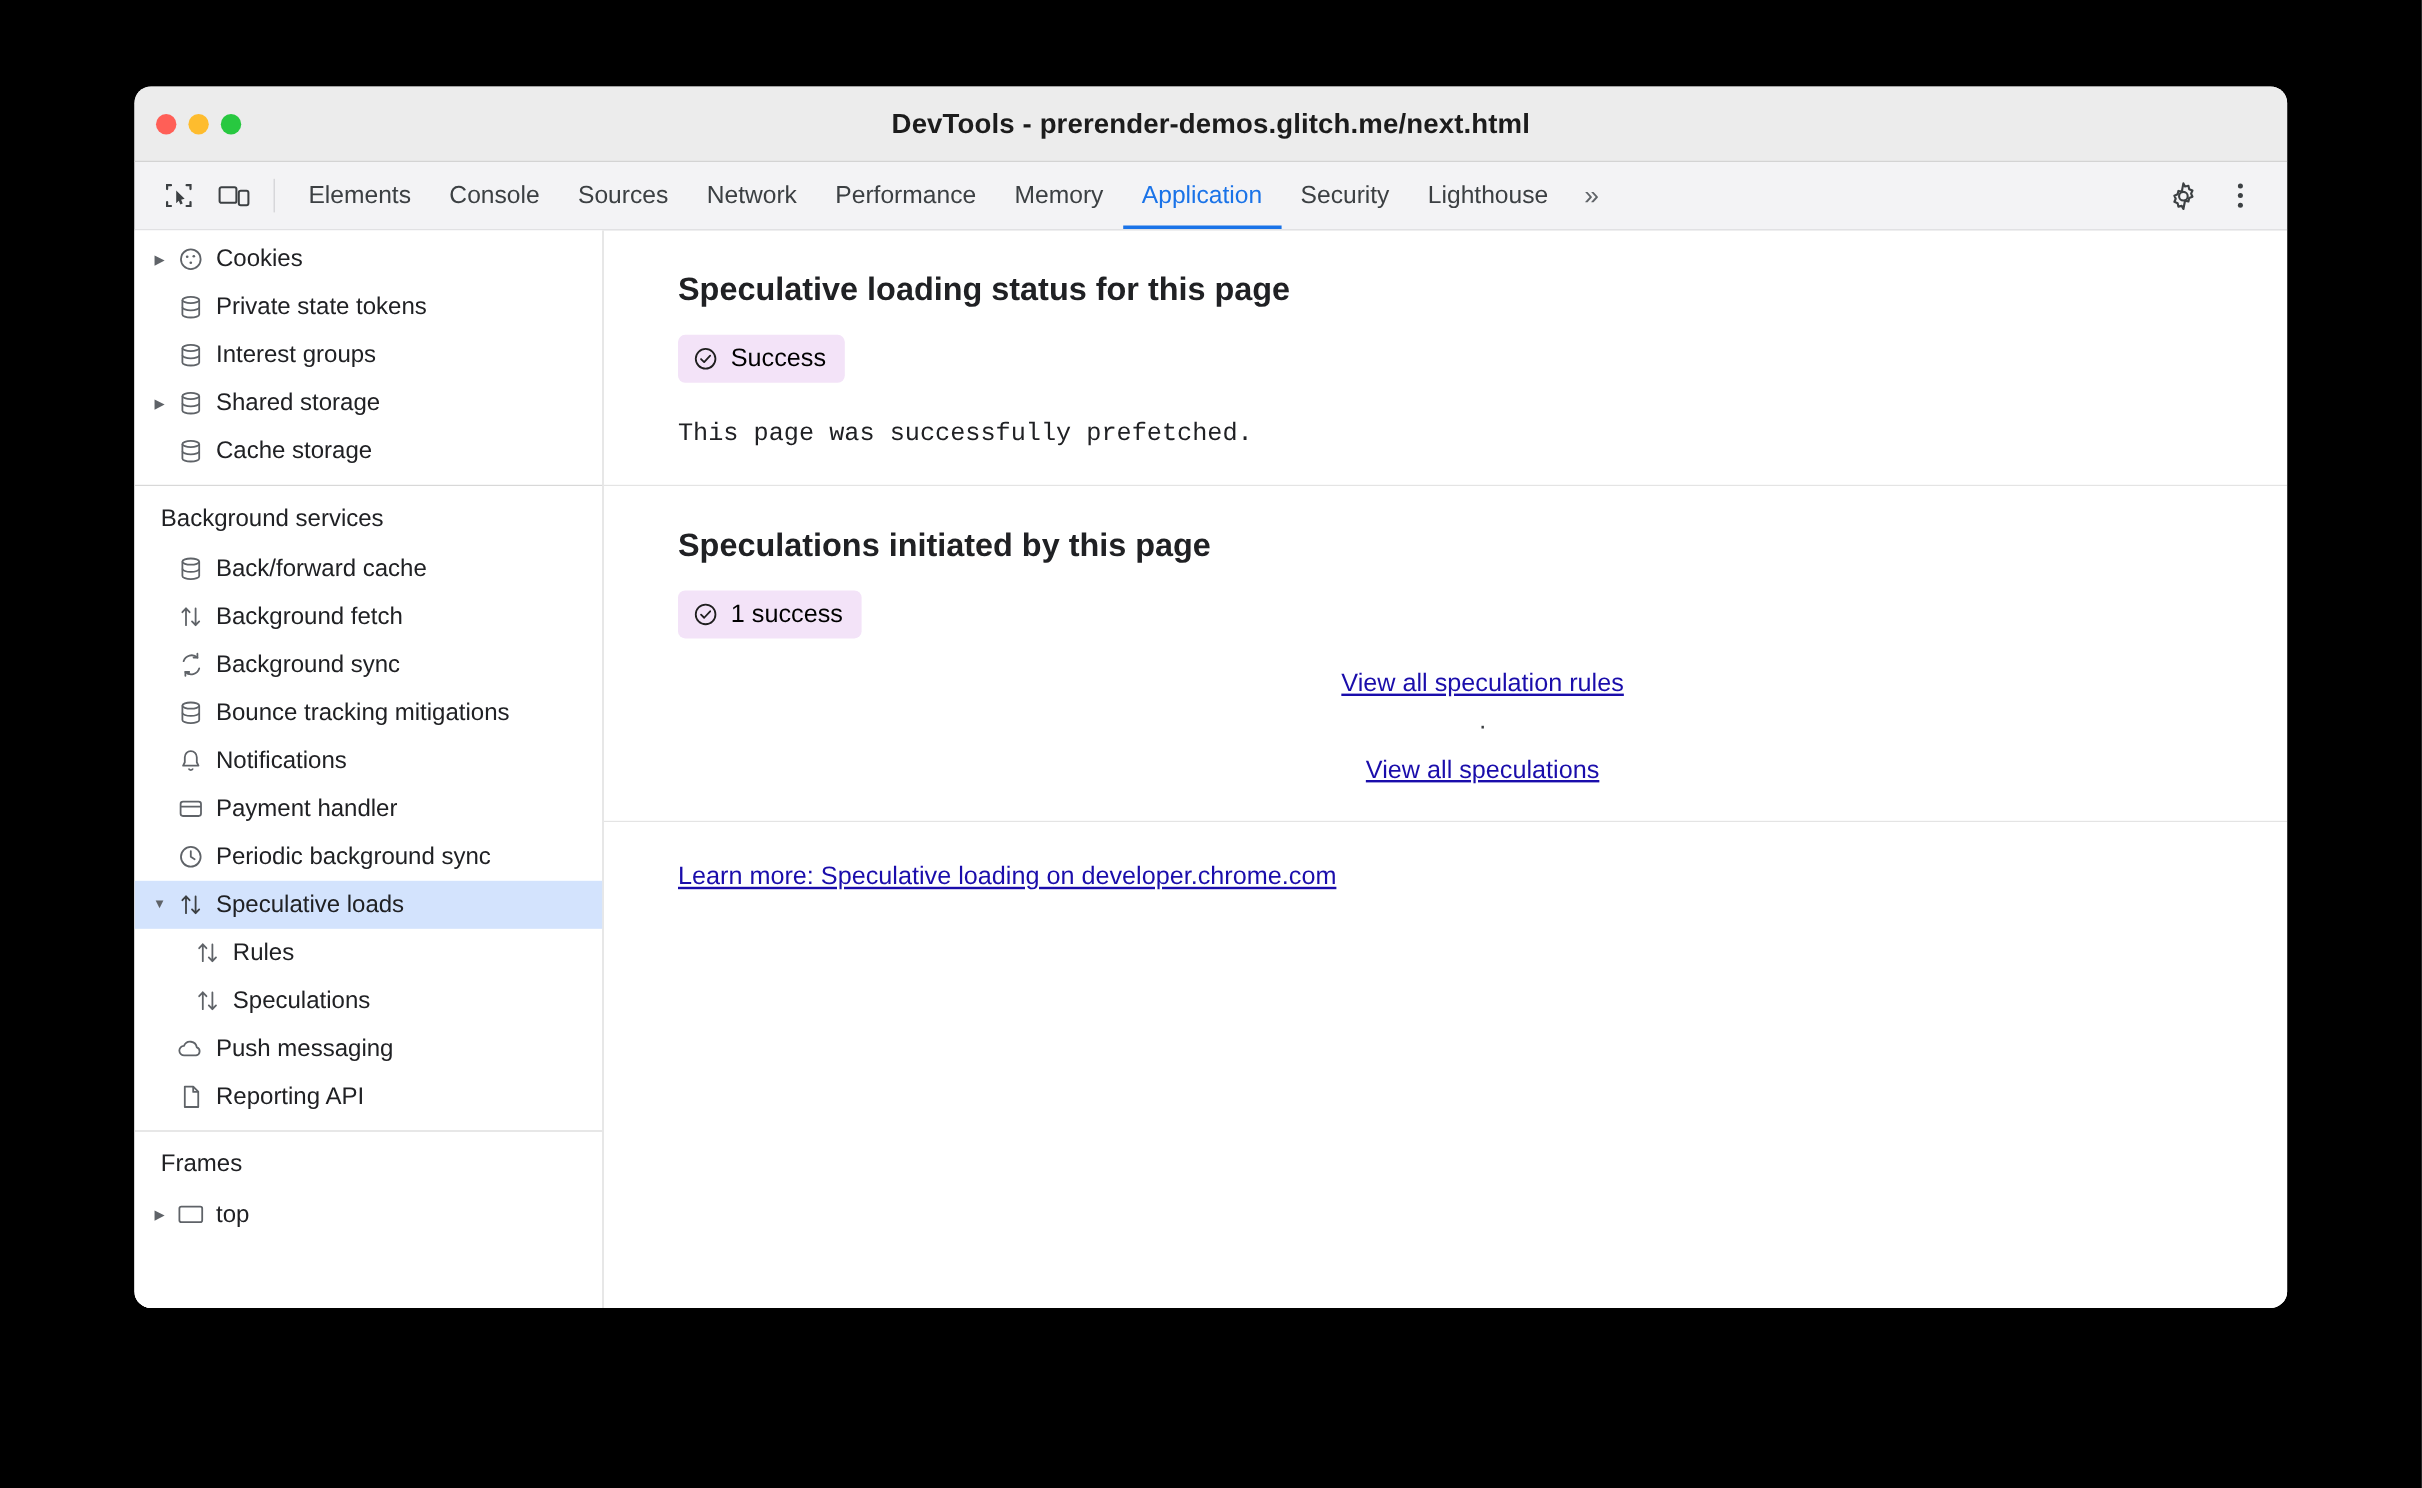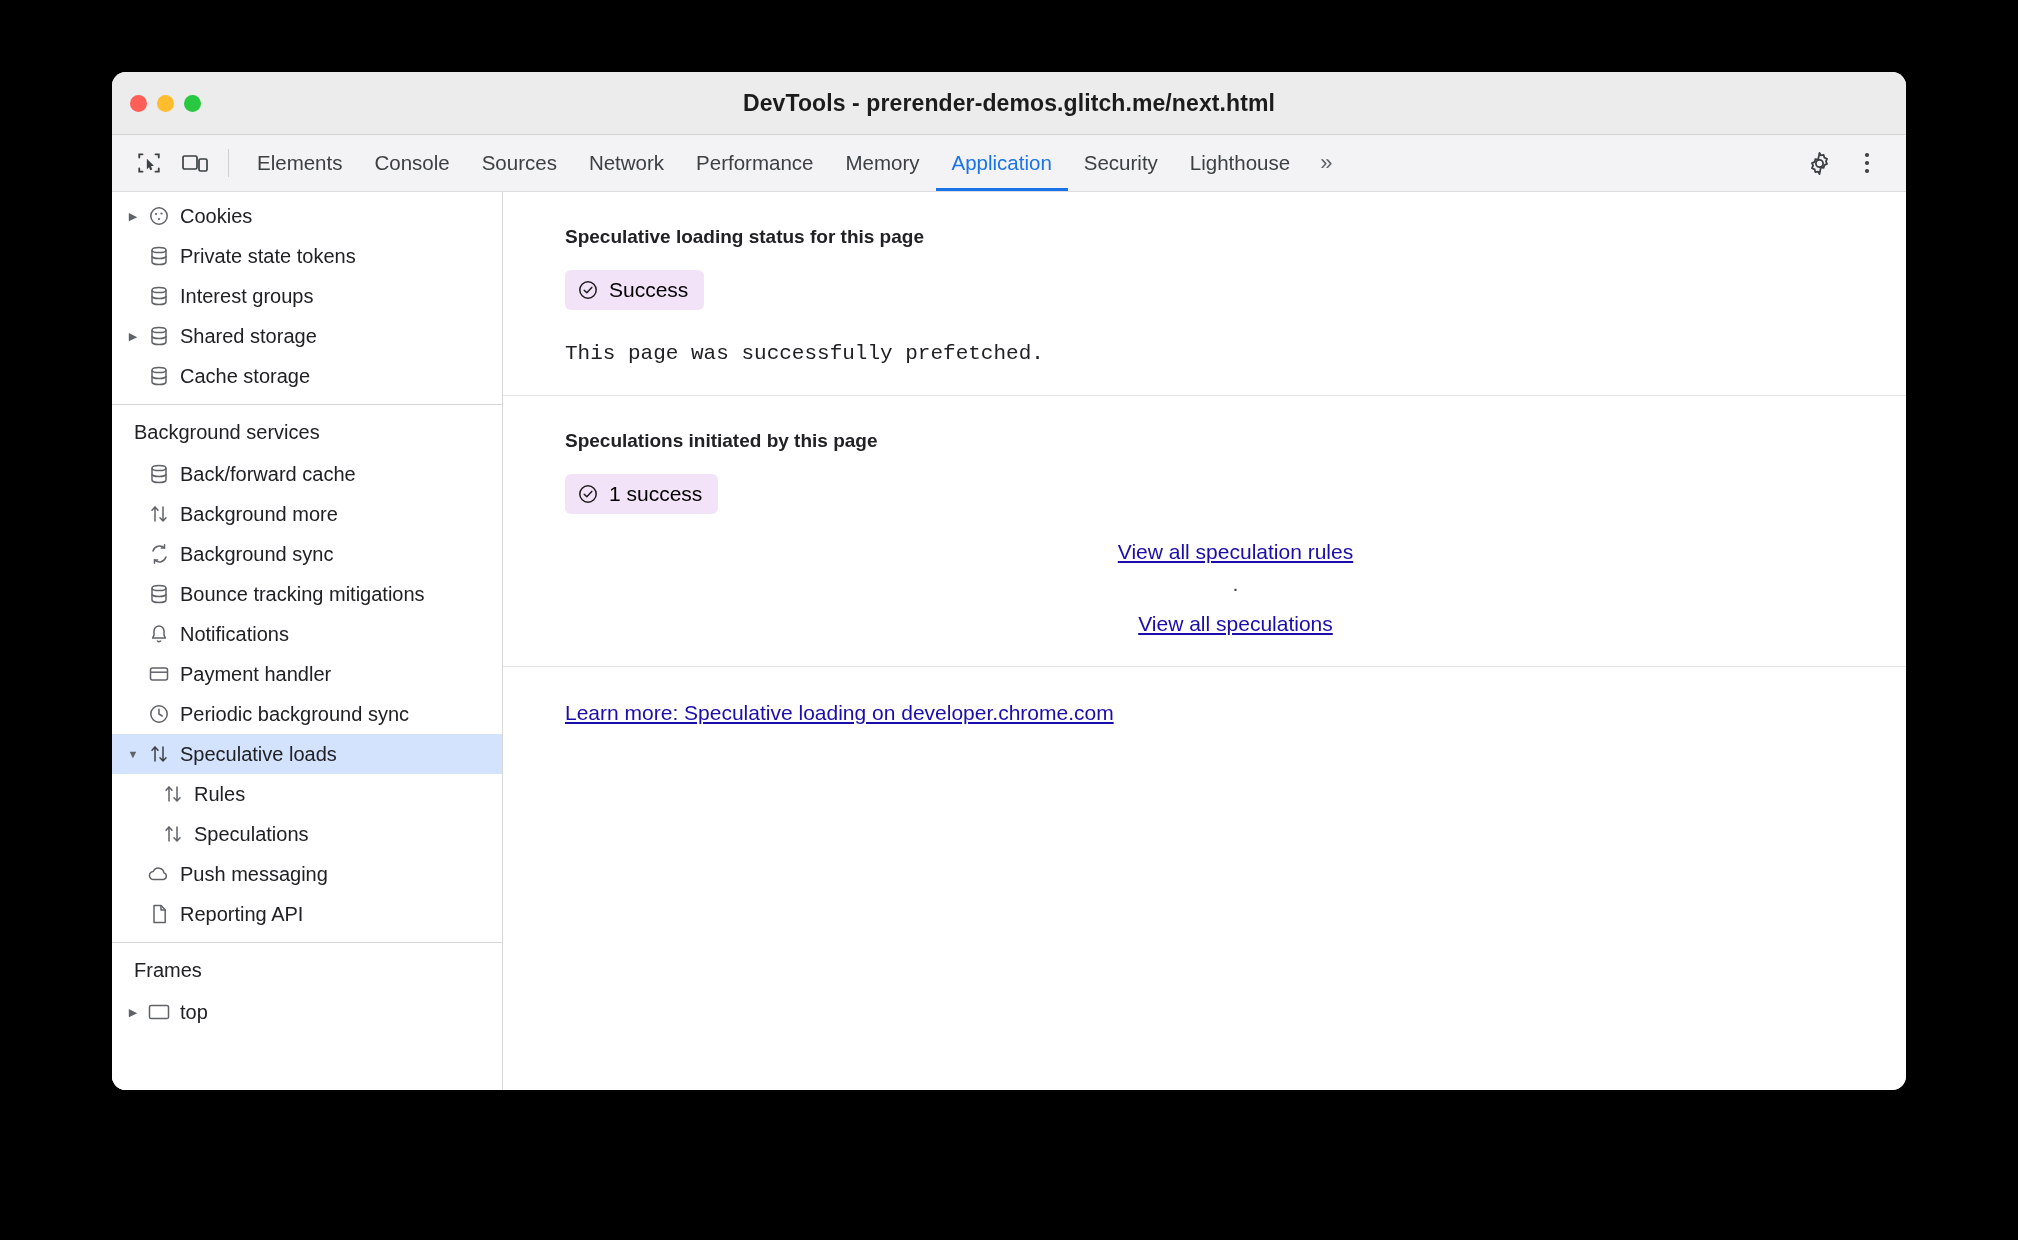--- a/index.html
+++ b/index.html
@@ -193,21 +193,21 @@
     position: relative;
   }
   .panel-block {
     padding: 34px 0 30px 62px;
   }
   .panel-div {
     height: 1px;
     background: #e4e4e4;
   }
   .h-strong {
-    font-size: 19px;
+    font-size: 27px;
     font-weight: bold;
     color: #202124;
     margin: 0 0 22px 0;
   }
   .chip {
     display: inline-flex;
     align-items: center;
     gap: 10px;
     background: #f3e3f8;
     color: #000000;
@@ -380,21 +380,21 @@
       </div>
 
       <div class="tree-row indent-1">
         <span class="arrow empty">▶</span>
         <span class="ico">
           <svg width="20" height="22" viewBox="0 0 20 22" fill="none" stroke="#5f6368" stroke-width="1.5" stroke-linecap="round" stroke-linejoin="round">
             <path d="M6 18V4M6 4L3 7.2M6 4l3 3.2"></path>
             <path d="M14 4v14M14 18l-3-3.2M14 18l3-3.2"></path>
           </svg>
         </span>
-        <span class="lbl">Background more</span>
+        <span class="lbl">Background fetch</span>
       </div>
 
       <div class="tree-row indent-1">
         <span class="arrow empty">▶</span>
         <span class="ico">
           <svg width="21" height="22" viewBox="0 0 21 22" fill="none" stroke="#5f6368" stroke-width="1.5" stroke-linecap="round">
             <path d="M4 8a7 7 0 0 1 11.5-3"></path>
             <path d="M17 14a7 7 0 0 1-11.5 3"></path>
             <path d="M15.5 1.8V5h-3.2"></path>
             <path d="M5.5 20.2V17h3.2"></path>

